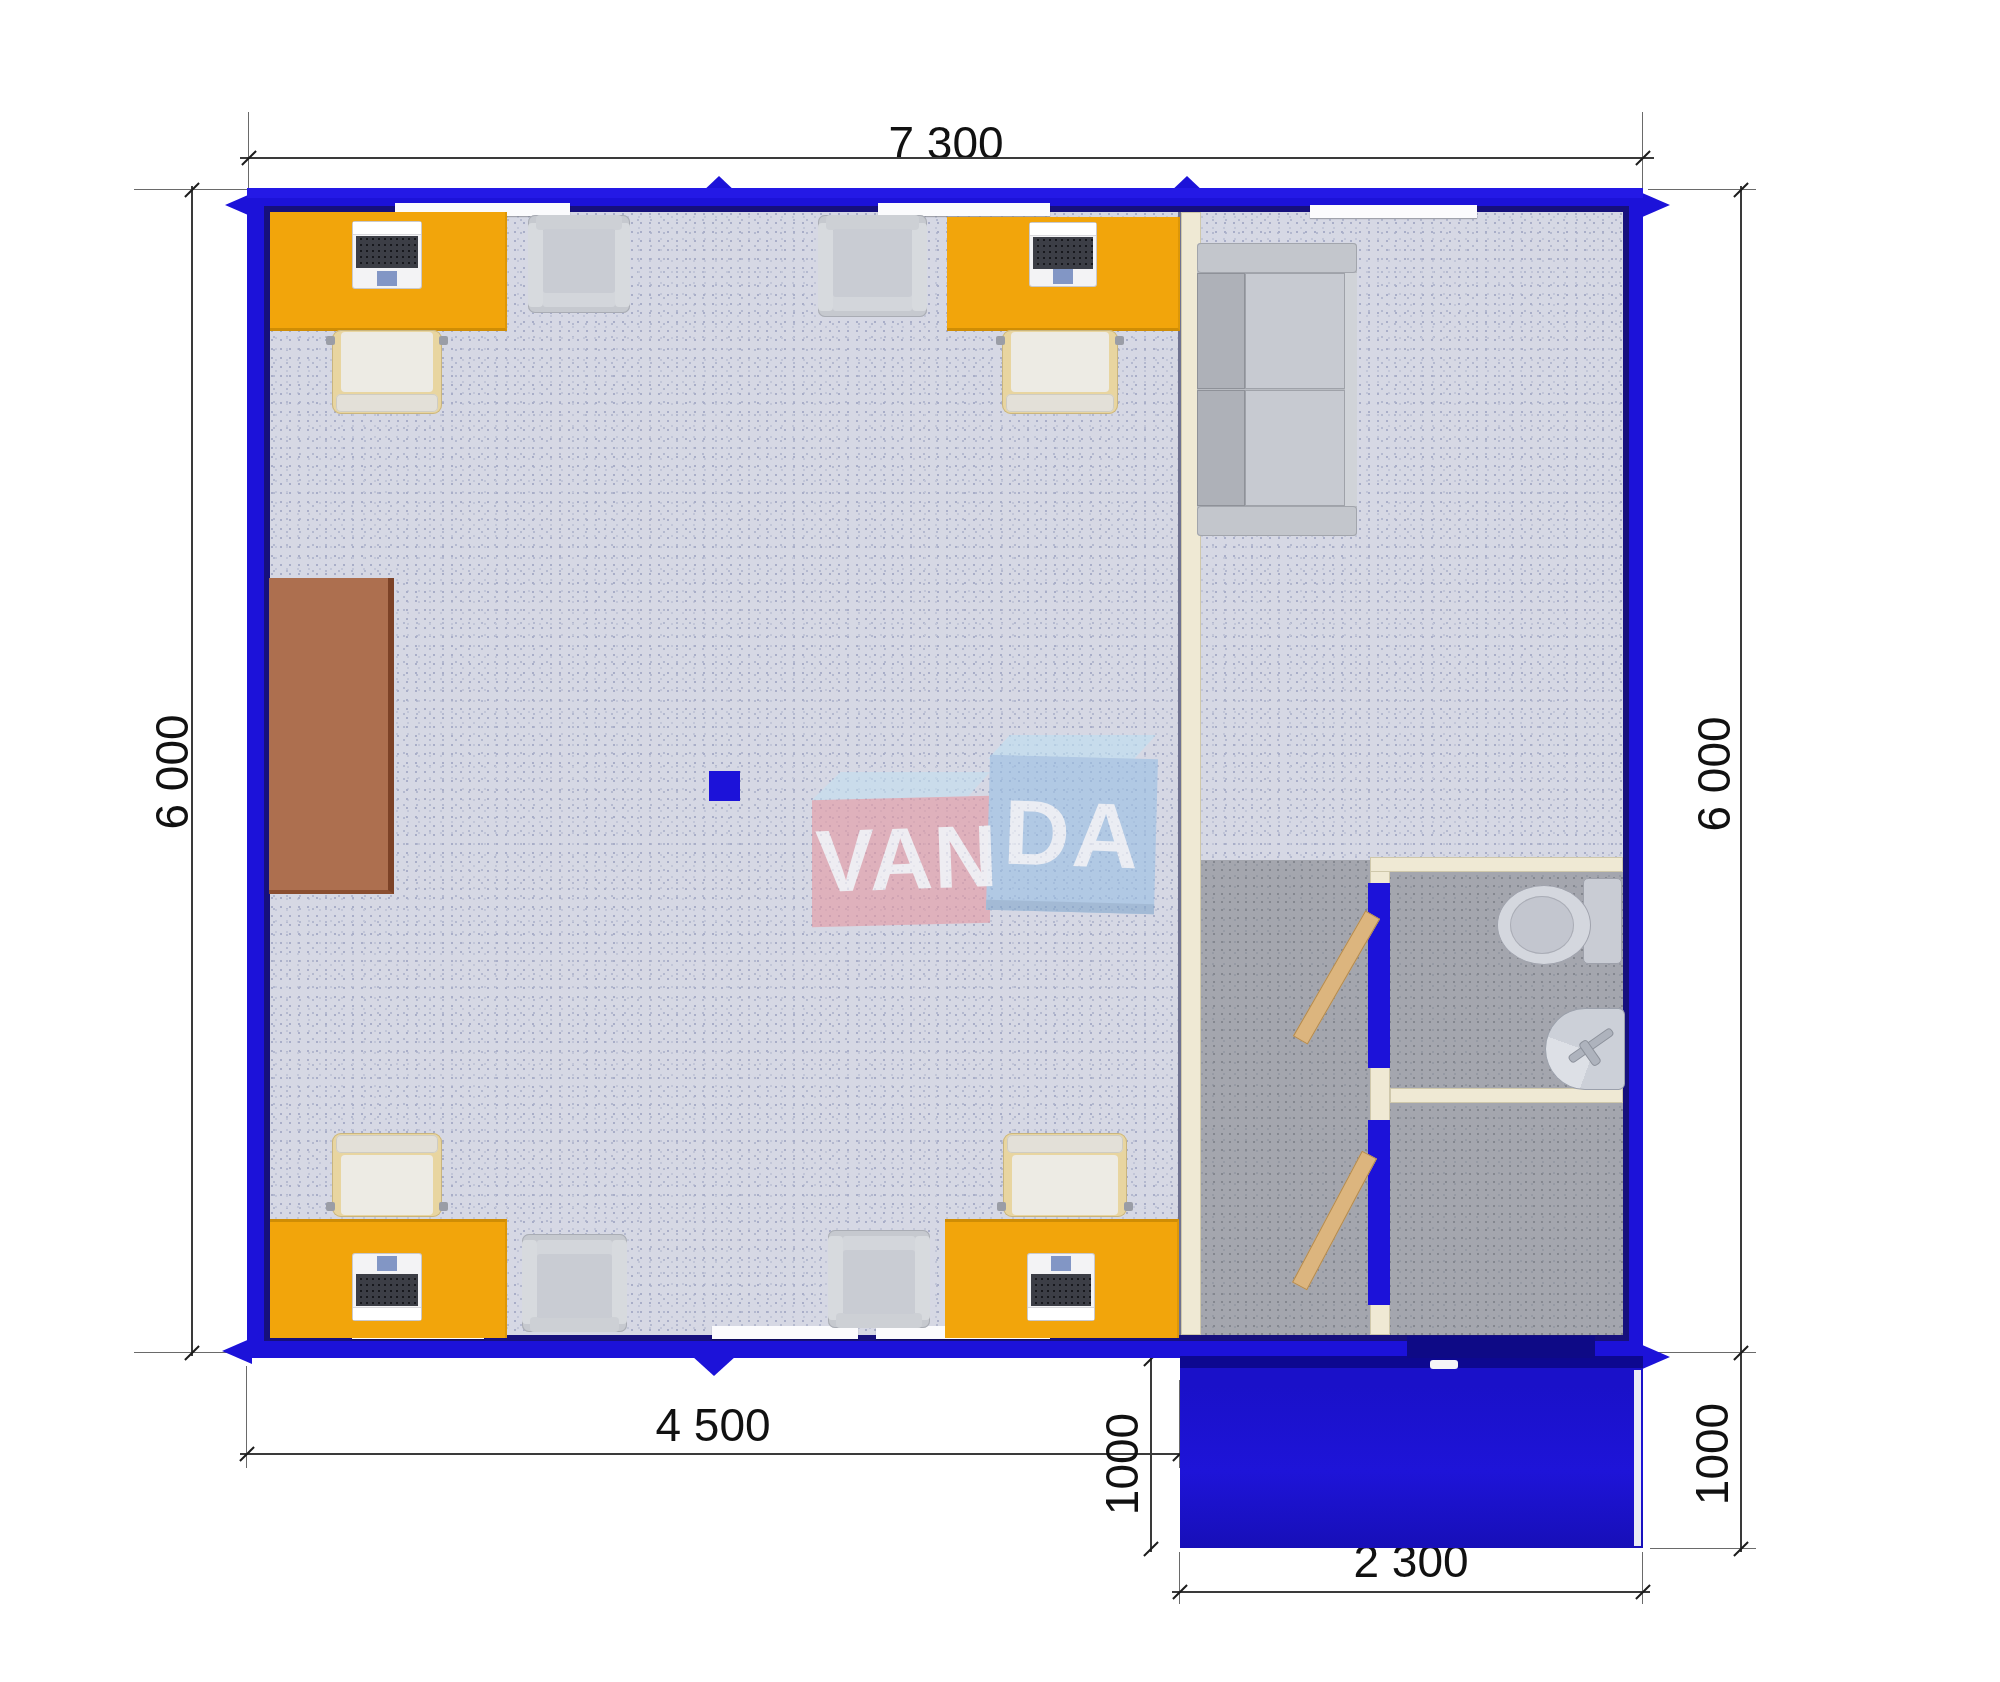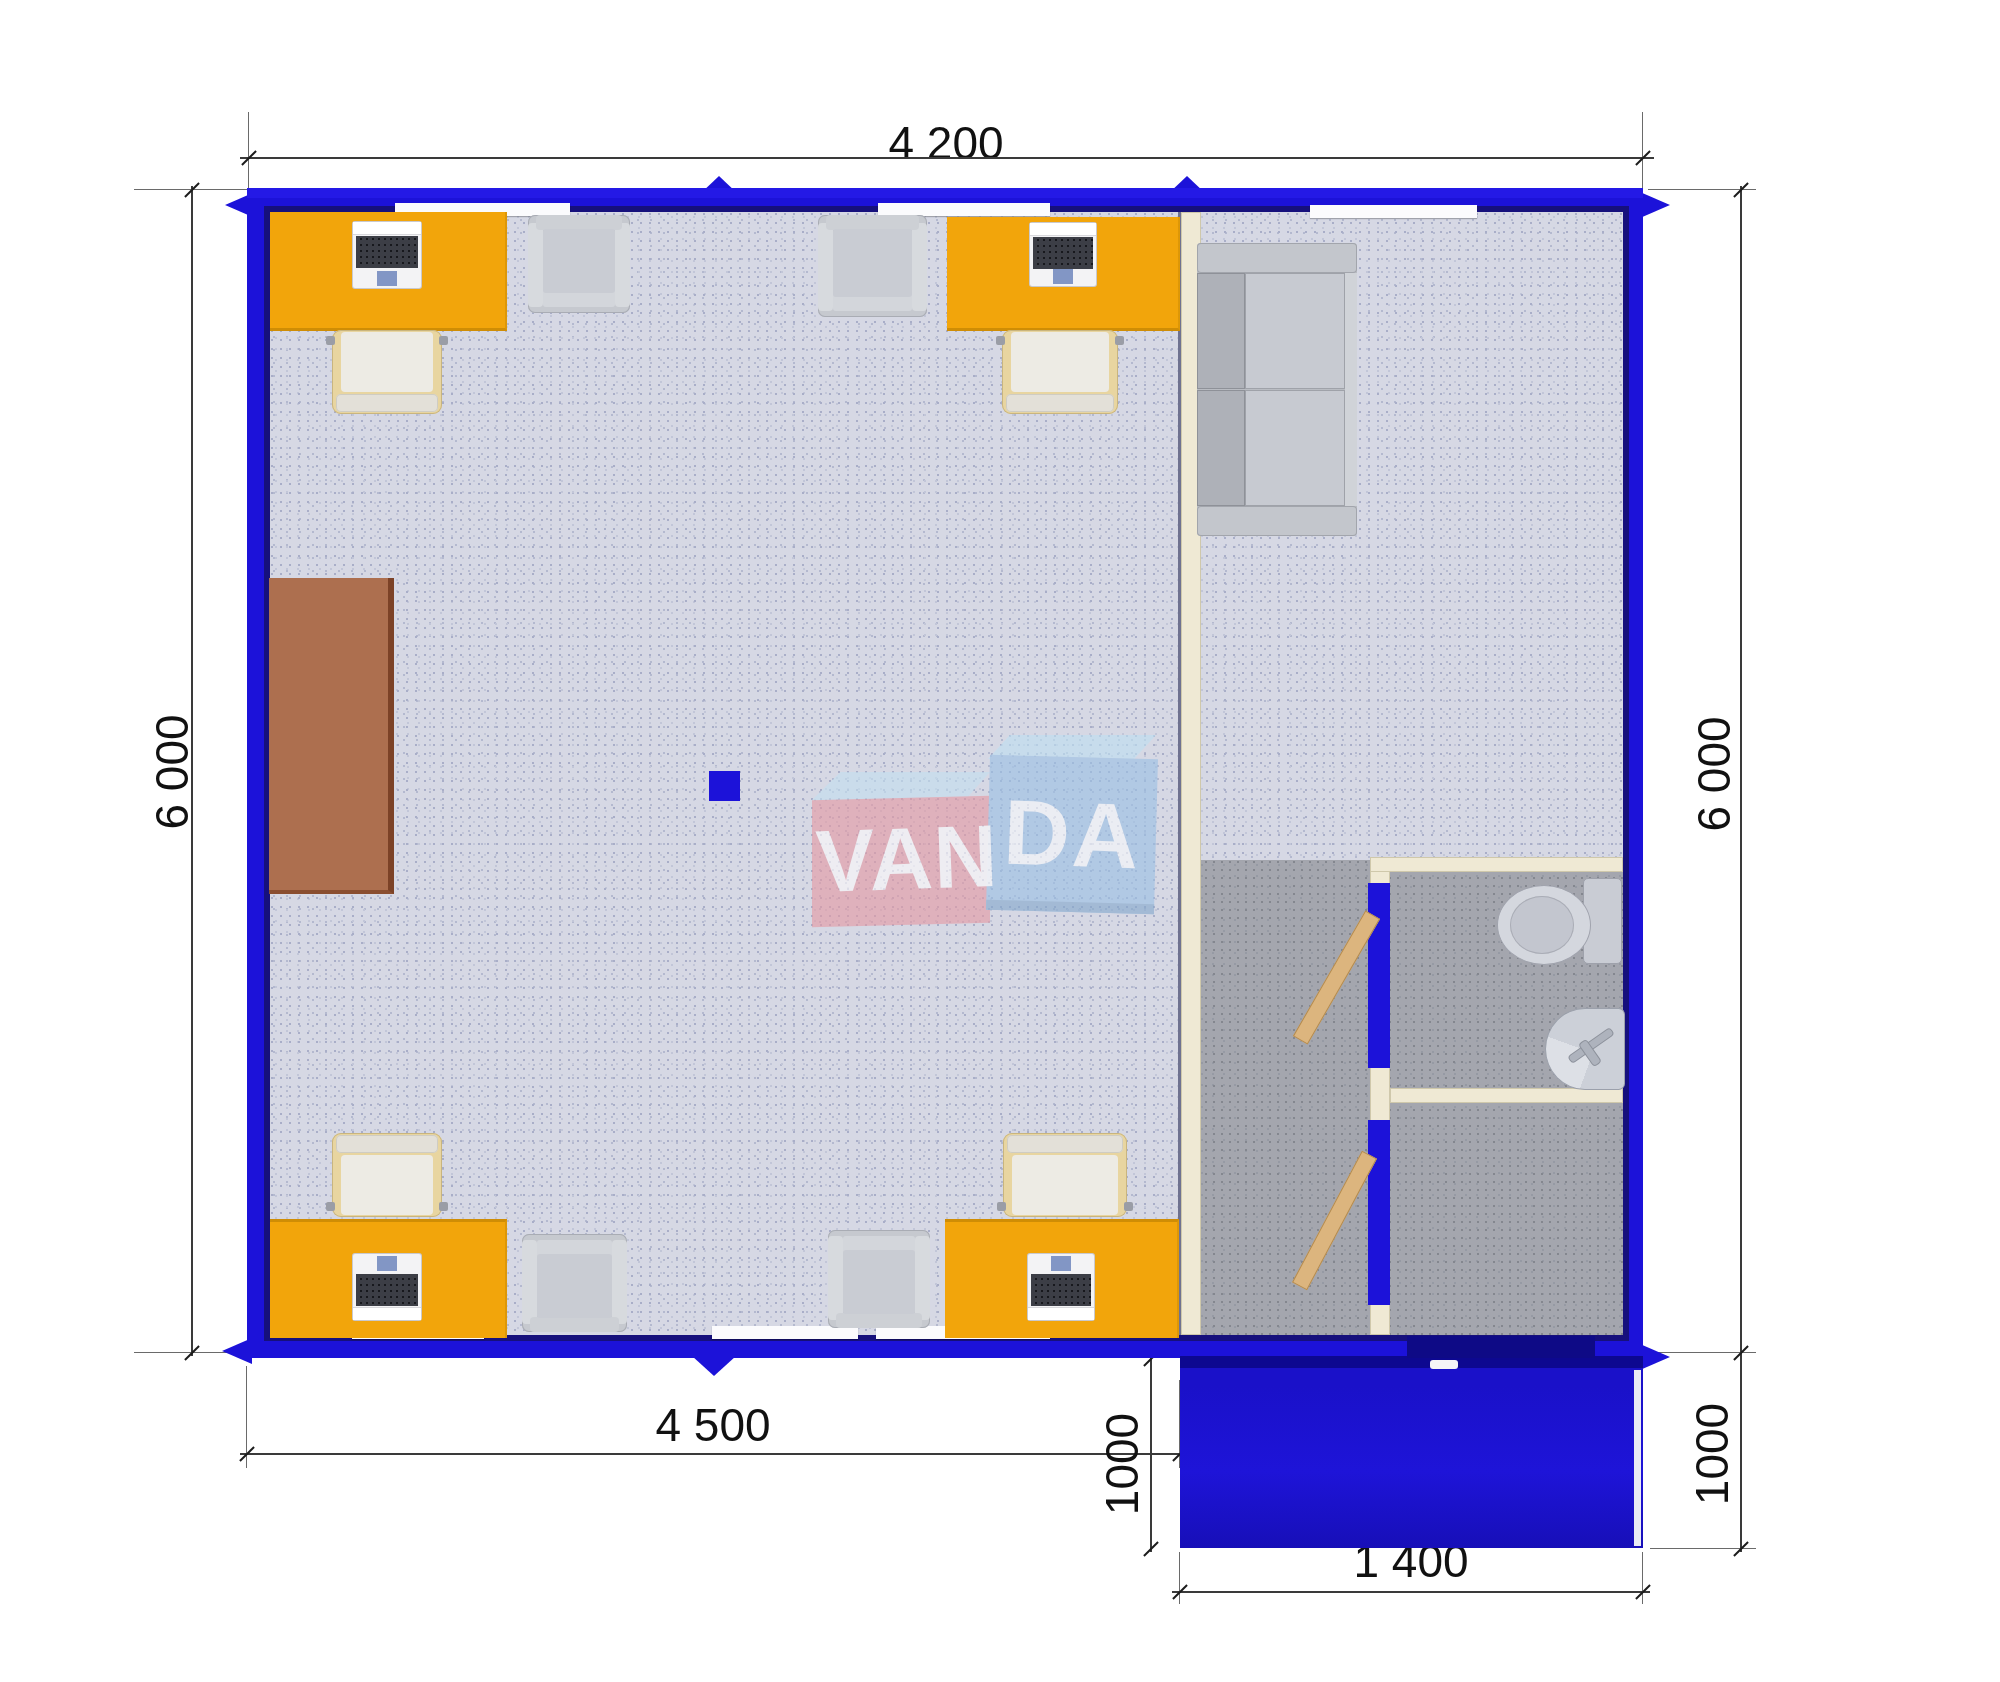--- a/index.html
+++ b/index.html
@@ -83,21 +83,21 @@
   .logo .box-blue{position:absolute;left:188px;top:27px;width:168px;height:145px;background:#9cc0e4;border-bottom:10px solid #84a9cd;transform:rotate(1.5deg);}
   .logo .top-blue{position:absolute;left:188px;top:5px;width:168px;height:24px;background:#bfe0f2;clip-path:polygon(13% 0,100% 0,87% 100%,0 100%);}
   .logo .t1{position:absolute;left:16px;top:78px;width:175px;text-align:center;font-size:88px;font-weight:bold;color:rgba(255,255,255,.96);letter-spacing:1px;transform:rotate(-2deg);}
   .logo .t2{position:absolute;left:192px;top:52px;width:160px;text-align:center;font-size:92px;font-weight:bold;color:rgba(255,255,255,.93);letter-spacing:2px;transform:rotate(2deg);}
 </style>
 </head>
 <body>
 
 <div class="canvas">
 
-  <div class="dim-label" style="left:846px;top:116px;width:200px;">4 200</div>
+  <div class="dim-label" style="left:846px;top:116px;width:200px;">7 300</div>
   <div class="dim-line" style="left:240px;top:157px;width:1414px;height:2px;"></div>
   <div class="ext-line" style="left:248px;top:112px;width:1px;height:84px;"></div>
   <div class="ext-line" style="left:1642px;top:112px;width:1px;height:84px;"></div>
   <div class="tick" style="left:239px;top:157px;"></div>
   <div class="tick" style="left:1633px;top:157px;"></div>
 
   <div class="dim-label vert" style="left:62px;top:745px;width:220px;">6 000</div>
   <div class="dim-line" style="left:191px;top:186px;width:2px;height:1170px;"></div>
   <div class="ext-line" style="left:134px;top:189px;width:116px;height:1px;"></div>
   <div class="ext-line" style="left:134px;top:1352px;width:116px;height:1px;"></div>
@@ -119,21 +119,21 @@
   <div class="ext-line" style="left:246px;top:1366px;width:1px;height:102px;"></div>
   <div class="ext-line" style="left:1179px;top:1380px;width:1px;height:88px;"></div>
   <div class="tick" style="left:237px;top:1453px;"></div>
   <div class="tick" style="left:1170px;top:1453px;"></div>
 
   <div class="dim-label vert" style="left:1022px;top:1437px;width:200px;">1000</div>
   <div class="dim-line" style="left:1150px;top:1356px;width:2px;height:196px;"></div>
   <div class="tick" style="left:1141px;top:1358px;"></div>
   <div class="tick" style="left:1141px;top:1548px;"></div>
 
-  <div class="dim-label" style="left:1311px;top:1534px;width:200px;">1 400</div>
+  <div class="dim-label" style="left:1311px;top:1534px;width:200px;">2 300</div>
   <div class="dim-line" style="left:1172px;top:1591px;width:478px;height:2px;"></div>
   <div class="ext-line" style="left:1179px;top:1552px;width:1px;height:52px;"></div>
   <div class="ext-line" style="left:1642px;top:1552px;width:1px;height:52px;"></div>
   <div class="tick" style="left:1170px;top:1591px;"></div>
   <div class="tick" style="left:1633px;top:1591px;"></div>
 
   <div class="lug" style="left:225px;top:192px;width:30px;height:26px;clip-path:polygon(0 50%,100% 0,100% 100%);"></div>
   <div class="lug" style="left:1640px;top:192px;width:30px;height:26px;clip-path:polygon(0 0,100% 50%,0 100%);"></div>
   <div class="lug" style="left:222px;top:1338px;width:30px;height:26px;clip-path:polygon(0 50%,100% 0,100% 100%);"></div>
   <div class="lug" style="left:1640px;top:1344px;width:30px;height:26px;clip-path:polygon(0 0,100% 50%,0 100%);"></div>

